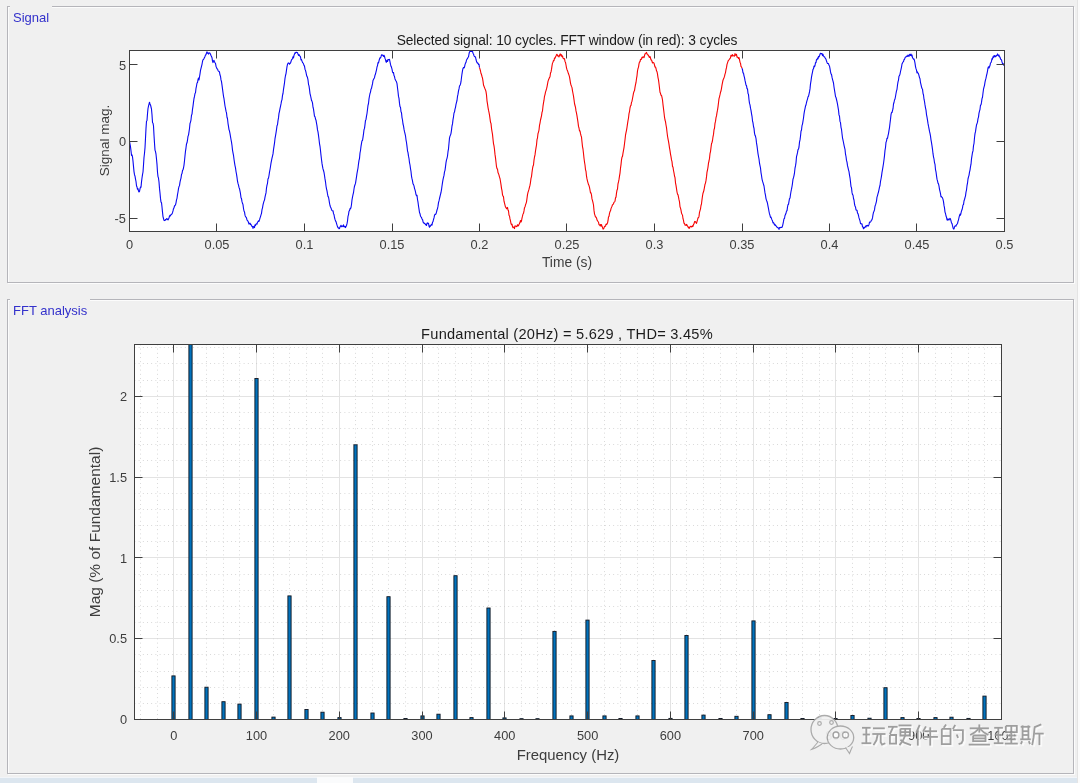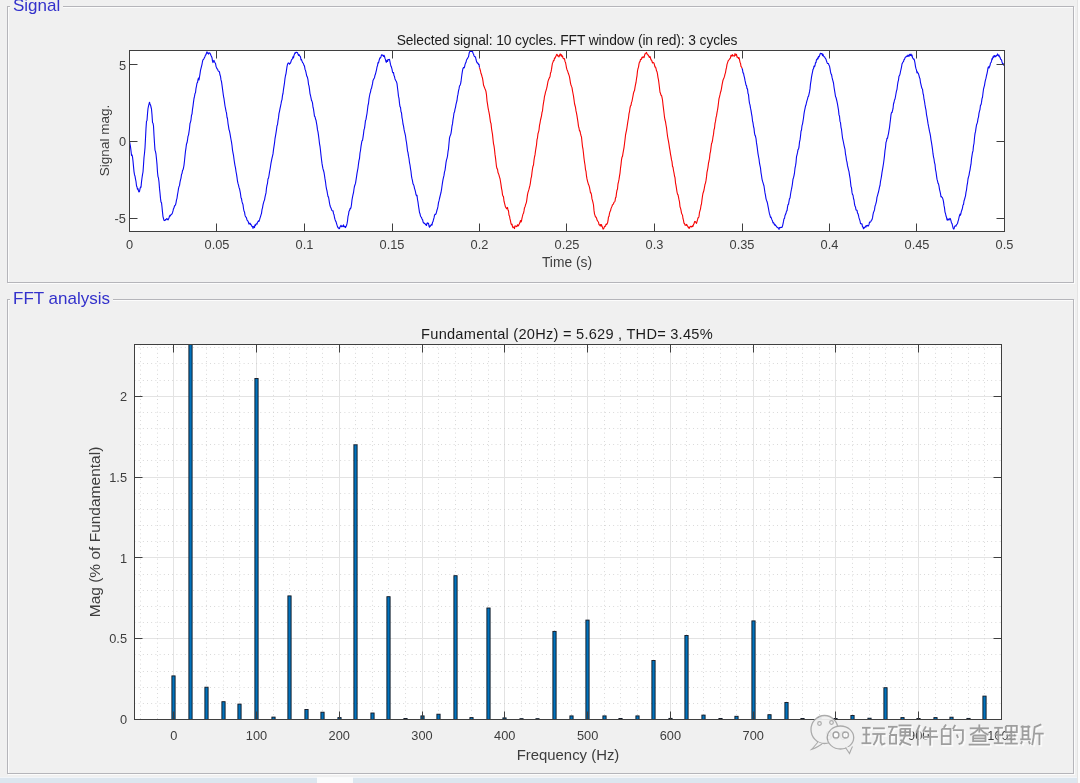--- a/index.html
+++ b/index.html
@@ -1,19 +1,19 @@
 <!DOCTYPE html>
 <html><head><meta charset="utf-8"><style>
 html,body{margin:0;padding:0}
 body{width:1080px;height:783px;background:#f0f0f0;position:relative;overflow:hidden;
      font-family:"Liberation Sans",sans-serif}
 .panel{position:absolute;border:1px solid #b5b5ba;
        box-shadow:inset 1px 1px 0 #fcfcfc,1px 1px 0 #fcfcfc}
-.plabel{position:absolute;top:-8px;left:2px;background:#f0f0f0;padding:0 3px;
-        color:#3331cb;font-size:17px;line-height:14px}
+.plabel{position:absolute;top:-8px;left:2px;background:#f0f0f0;padding:12px 3px;
+        color:#3331cb;font-size:13px;line-height:14px}
 svg{position:absolute;left:0;top:0}
 .tk{font-size:12.8px;fill:#3d3d3d}
 .ttl{font-size:13.8px;fill:#1c1c1c;letter-spacing:-0.1px}
 .ttl2{font-size:14.6px;fill:#1c1c1c;letter-spacing:0.25px}
 .axl{font-size:14.9px;fill:#3d3d3d}
 .axs{font-size:13.8px;fill:#3d3d3d}
 .axm{font-size:15.5px;fill:#3d3d3d}
 .axg{font-size:13.5px;fill:#3d3d3d}
 </style></head>
 <body>

